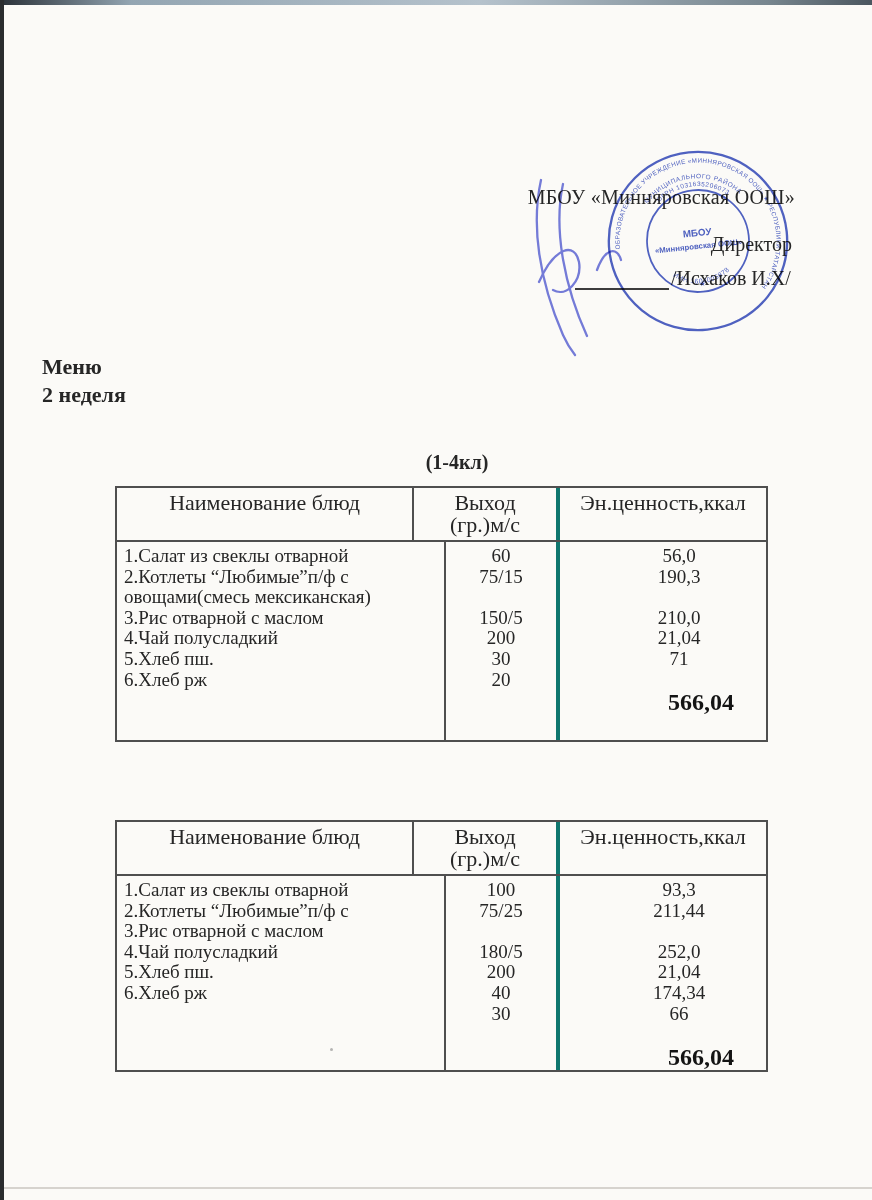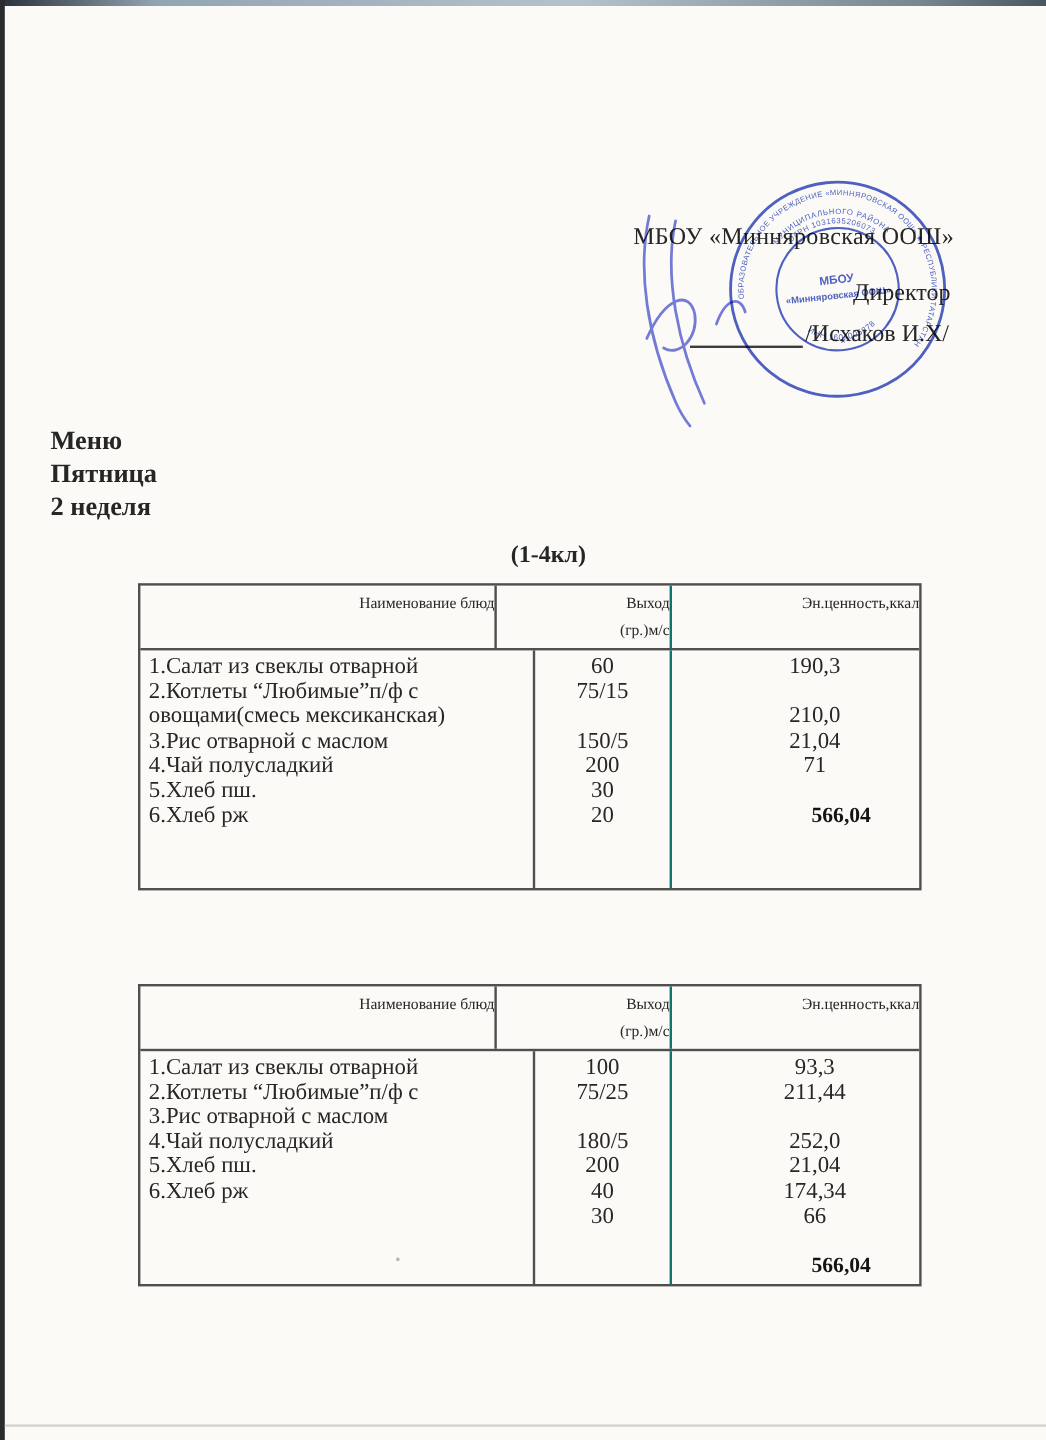--- a/index.html
+++ b/index.html
@@ -39,27 +39,27 @@
 
   
   .menu-table{position:absolute;left:115px;width:653px;border:2px solid #4f4f4f;box-sizing:border-box;}
   .menu-table.first{top:486px;}
   .menu-table.second{top:820px;}
   .t-row{display:grid;grid-template-columns:295px 148px 1fr;}
   .t-head{border-bottom:2px solid #4f4f4f;height:52px;}
   .t-body.h1{height:198px;}
   .t-body.h2{height:194px;}
   .cell{box-sizing:border-box;overflow:hidden;}
-  .c2{border-left:2px solid #4f4f4f;border-right:2px solid #0f766e;}
-  .hcell{text-align:right;font-size:13px;line-height:22px;padding-top:4px;}
+  .c2{border-left:2px solid #4f4f4f;border-right:4px solid #0f766e;}
+  .hcell{text-align:center;font-size:22px;line-height:22px;padding-top:4px;}
   .bcell{font-size:19px;padding-top:3px;}
   .bcell .tline{height:20.6px;white-space:nowrap;}
   .col-names{padding-left:7px;text-align:left;}
   .col-center{text-align:center;margin-left:32px;}
-  .total-line{height:20.6px;font-weight:bold;text-align:center;font-size:18px;color:#141414;padding-left:44px;}
+  .total-line{height:20.6px;font-weight:bold;text-align:center;font-size:24px;color:#141414;padding-left:44px;}
 </style>
 </head>
 <body>
 
 <div class="page">
 
   <div class="edge-top"></div>
   <div class="edge-left"></div>
   <div class="edge-bottom"></div>
 
@@ -104,21 +104,20 @@
     <g fill="none" stroke="#5a63d8" stroke-width="2.3" stroke-linecap="round" opacity="0.9">
       <path d="M 36,30 C 26,75 34,130 58,185 C 62,194 66,200 70,205"></path>
       <path d="M 58,34 C 48,80 60,138 82,186"></path>
       <path d="M 34,132 C 50,96 70,92 74,112 C 77,130 62,148 48,140"></path>
       <path d="M 92,120 C 100,98 112,96 116,110"></path>
     </g>
   </svg>
 
   <div class="title-block">
     <div>Меню</div>
-    <div>Пятница</div>
     <div>2 неделя</div>
   </div>
 
   <div class="class-label first">(1-4кл)</div>
 
   <div class="menu-table first">
     <div class="t-row t-head">
       <div class="cell hcell">Наименование блюд</div>
       <div class="cell hcell c2">
         <div>Выход</div>
@@ -140,20 +139,21 @@
           <div class="tline">60</div>
           <div class="tline">75/15</div>
           <div class="tline">&nbsp;</div>
           <div class="tline">150/5</div>
           <div class="tline">200</div>
           <div class="tline">30</div>
           <div class="tline">20</div>
         </div>
       <div class="cell bcell col-center">
         <div>
+            <div class="tline">56,0</div>
             <div class="tline">190,3</div>
             <div class="tline">&nbsp;</div>
             <div class="tline">210,0</div>
             <div class="tline">21,04</div>
             <div class="tline">71</div>
             <div class="tline">&nbsp;</div>
           </div>
         <div class="total-line">566,04</div>
       </div>
     </div>

